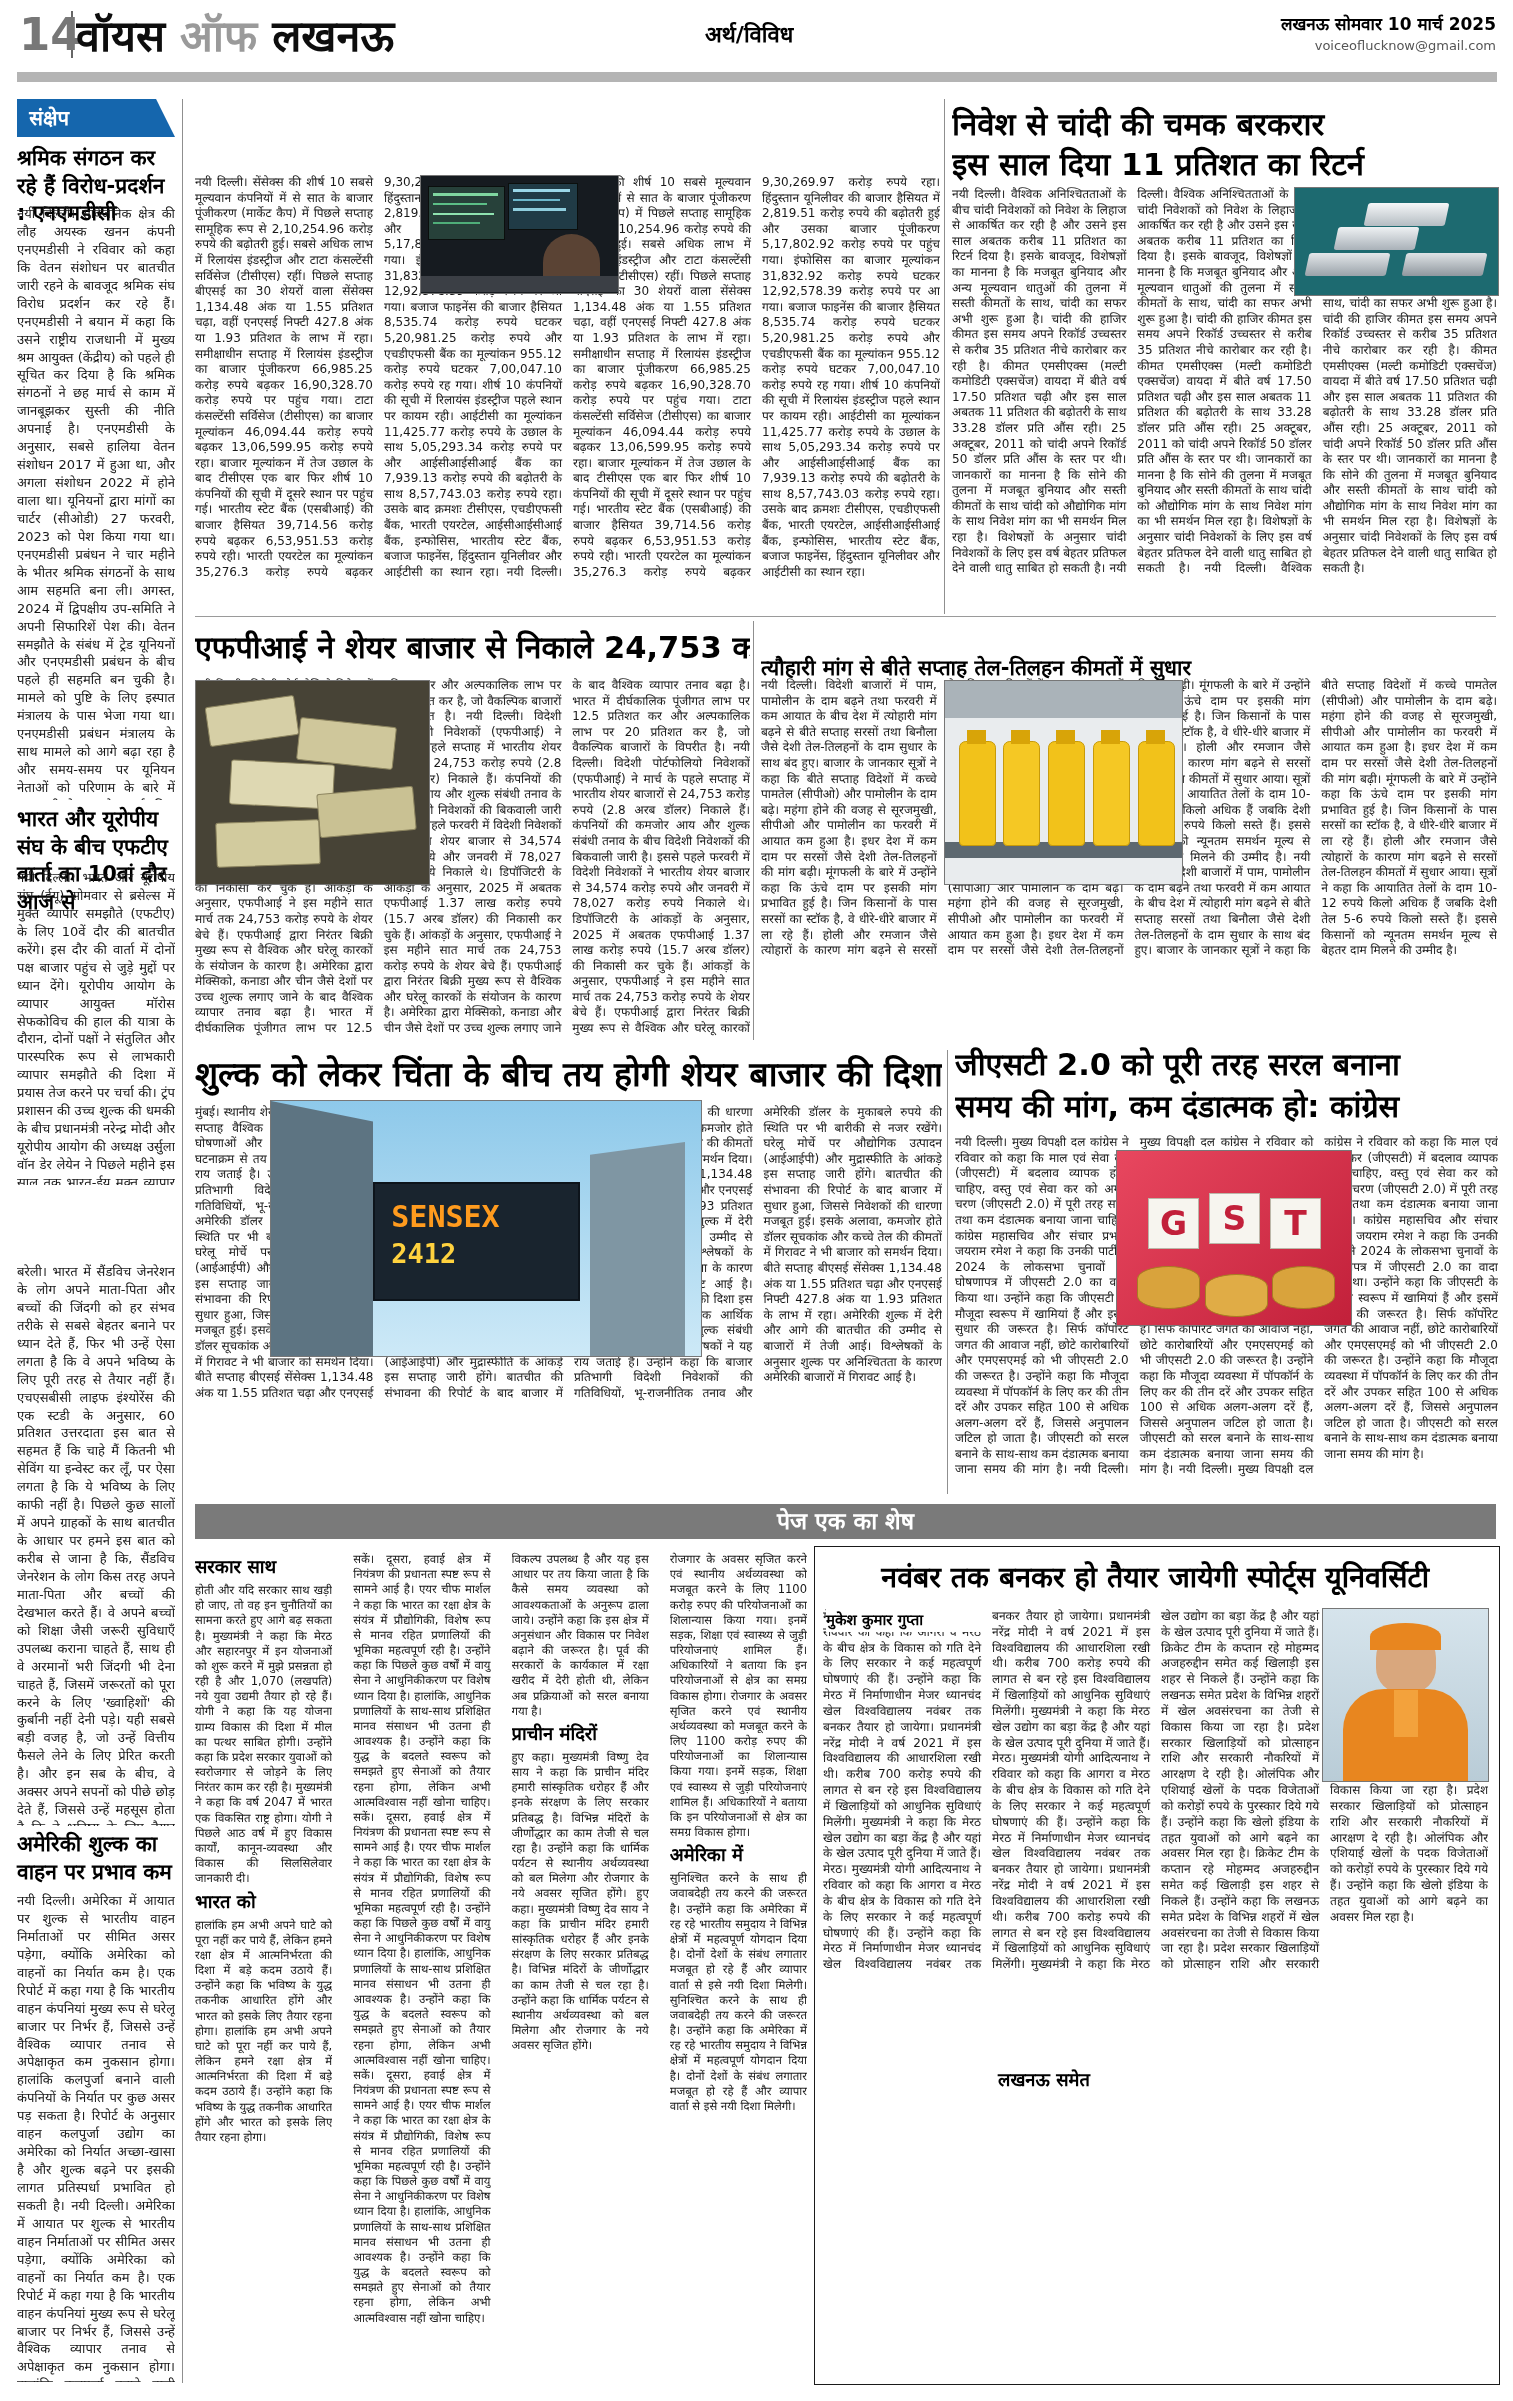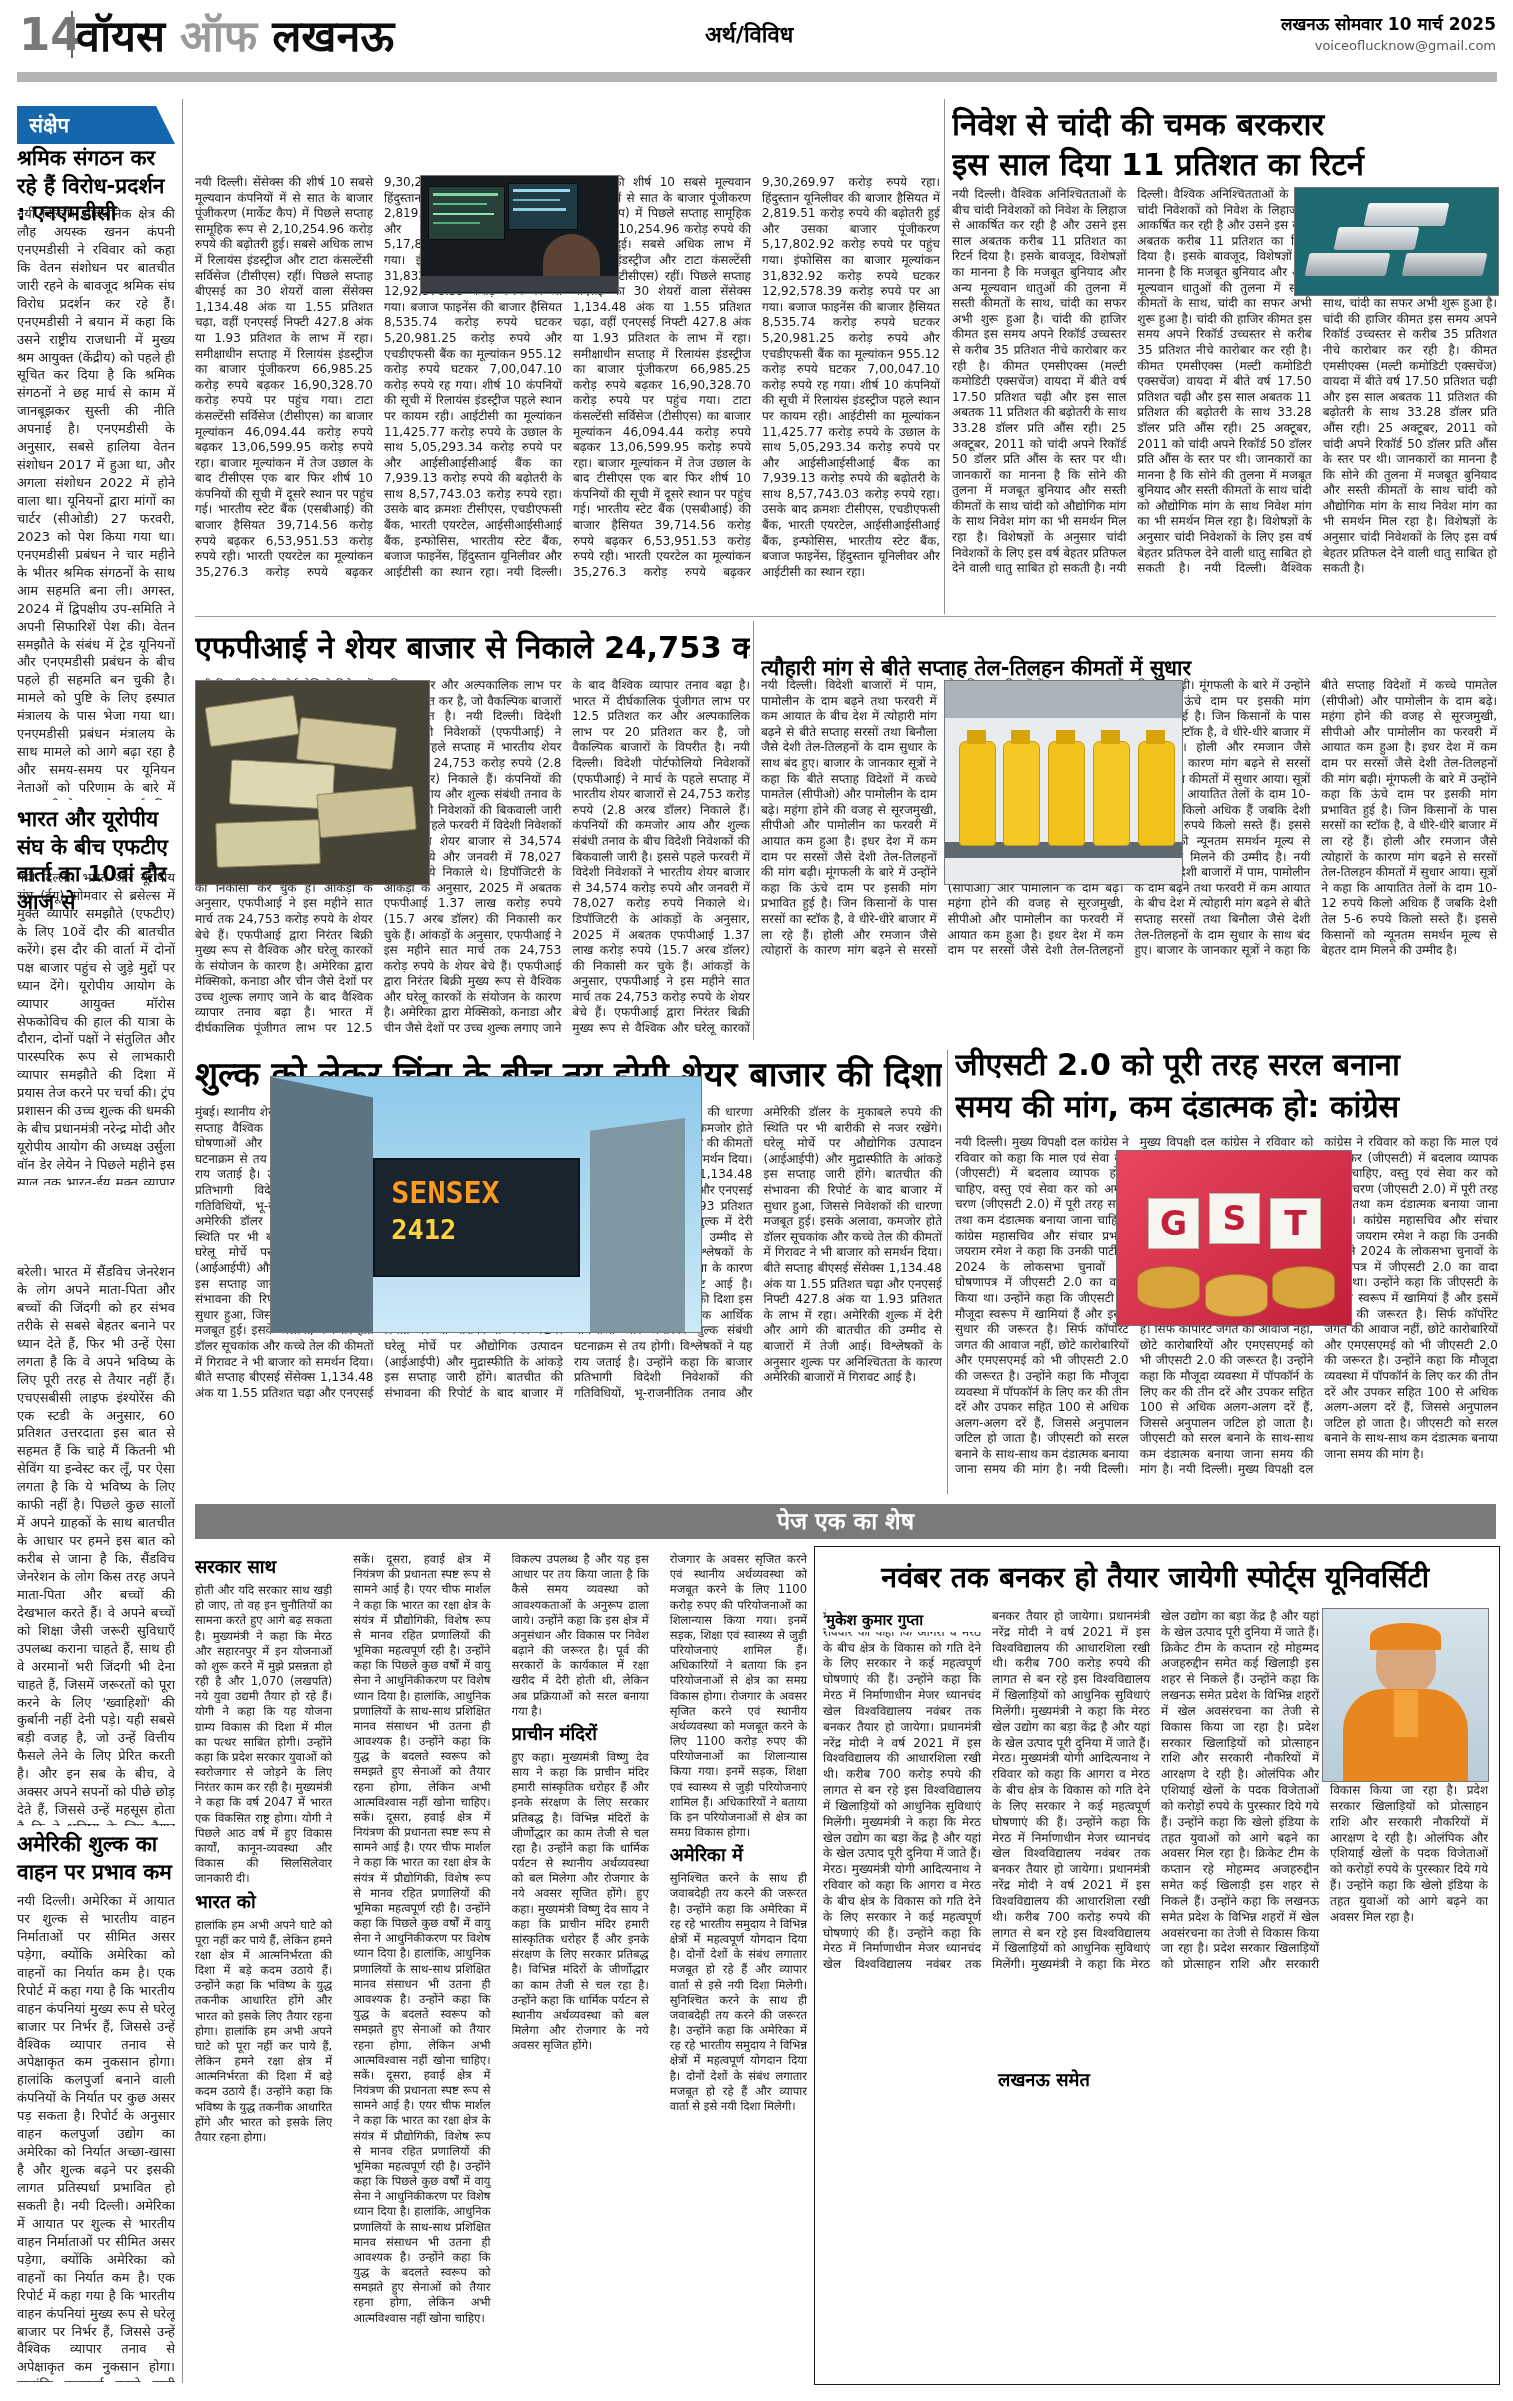--- a/index.html
+++ b/index.html
@@ -29,21 +29,21 @@
     <span style="color:#9a9a9a;">ऑफ</span>
     <span style="color:#0d0d0d;">लखनऊ</span>
   </div>
   <div class="abs hl nowrap" style="left:705px;top:17.6px;width:217px;font-size:22px;">अर्थ/विविध</div>
   <div class="abs" style="left:1153px;top:12.2px;width:343px;text-align:right;">
     <div class="hl nowrap" style="font-size:17px;">लखनऊ सोमवार 10 मार्च  2025</div>
     <div class="nowrap" style="font-size:13px;color:#555;margin-top:2.7px;">voiceoflucknow@gmail.com</div>
   </div>
   <div class="abs" style="left:17px;top:72px;width:1480px;height:10.2px;background:#b4b4b4;"></div>
 
-  <div class="abs" style="left:17px;top:106px;width:158px;height:38px;background:#1566ad;clip-path:polygon(0 0,88% 0,100% 100%,0 100%);">
+  <div class="abs" style="left:17px;top:99px;width:158px;height:38px;background:#1566ad;clip-path:polygon(0 0,88% 0,100% 100%,0 100%);">
     <span style="color:#fff;font-weight:bold;font-size:20.3px;line-height:38px;padding-left:12.2px;display:inline-block;">संक्षेप</span>
   </div>
 
   <div class="abs hl" style="left:17px;top:145px;width:158px;font-size:21px;line-height:1.32;">श्रमिक संगठन कर रहे हैं विरोध-प्रदर्शन : एनएमडीसी</div>
   <div class="abs bodytxt" style="left:17px;top:205px;width:158px;height:595px;font-size:13px;line-height:1.38;">नयी दिल्ली। सार्वजनिक क्षेत्र की लौह अयस्क खनन कंपनी एनएमडीसी ने रविवार को कहा कि वेतन संशोधन पर बातचीत जारी रहने के बावजूद श्रमिक संघ विरोध प्रदर्शन कर रहे हैं। एनएमडीसी ने बयान में कहा कि उसने राष्ट्रीय राजधानी में मुख्य श्रम आयुक्त (केंद्रीय) को पहले ही सूचित कर दिया है कि श्रमिक संगठनों ने छह मार्च से काम में जानबूझकर सुस्ती की नीति अपनाई है। एनएमडीसी के अनुसार, सबसे हालिया वेतन संशोधन 2017 में हुआ था, और अगला संशोधन 2022 में होने वाला था। यूनियनों द्वारा मांगों का चार्टर (सीओडी) 27 फरवरी, 2023 को पेश किया गया था। एनएमडीसी प्रबंधन ने चार महीने के भीतर श्रमिक संगठनों के साथ आम सहमति बना ली। अगस्त, 2024 में द्विपक्षीय उप-समिति ने अपनी सिफारिशें पेश की। वेतन समझौते के संबंध में ट्रेड यूनियनों और एनएमडीसी प्रबंधन के बीच पहले ही सहमति बन चुकी है। मामले को पुष्टि के लिए इस्पात मंत्रालय के पास भेजा गया था। एनएमडीसी प्रबंधन मंत्रालय के साथ मामले को आगे बढ़ा रहा है और समय-समय पर यूनियन नेताओं को परिणाम के बारे में जानकारी दे रहा है। सार्वजनिक क्षेत्र की कंपनी ने कहा कि उसने मंत्रालय को यह भी सूचित किया है कि हड़ताल से एनएमडीसी में उत्पादन बुरी तरह प्रभावित हुआ है।</div>
 
   <div class="abs hl" style="left:17px;top:806px;width:158px;font-size:21px;line-height:1.32;">भारत और यूरोपीय संघ के बीच एफटीए वार्ता का 10वां दौर आज से</div>
   <div class="abs bodytxt" style="left:17px;top:869px;width:158px;height:316px;font-size:13px;line-height:1.38;">नयी दिल्ली। भारत और यूरोपीय संघ (ईयू) सोमवार से ब्रसेल्स में मुक्त व्यापार समझौते (एफटीए) के लिए 10वें दौर की बातचीत करेंगे। इस दौर की वार्ता में दोनों पक्ष बाजार पहुंच से जुड़े मुद्दों पर ध्यान देंगे। यूरोपीय आयोग के व्यापार आयुक्त मॉरोस सेफकोविच की हाल की यात्रा के दौरान, दोनों पक्षों ने संतुलित और पारस्परिक रूप से लाभकारी व्यापार समझौते की दिशा में प्रयास तेज करने पर चर्चा की। ट्रंप प्रशासन की उच्च शुल्क की धमकी के बीच प्रधानमंत्री नरेन्द्र मोदी और यूरोपीय आयोग की अध्यक्ष उर्सुला वॉन डेर लेयेन ने पिछले महीने इस साल तक भारत-ईयू मुक्त व्यापार समझौते को पूरा करने पर सहमति जताई थी।</div>
 
   <div class="abs bodytxt" style="left:17px;top:1263px;width:158px;height:563px;font-size:13px;line-height:1.38;">बरेली। भारत में सैंडविच जेनरेशन के लोग अपने माता-पिता और बच्चों की जिंदगी को हर संभव तरीके से सबसे बेहतर बनाने पर ध्यान देते हैं, फिर भी उन्हें ऐसा लगता है कि वे अपने भविष्य के लिए पूरी तरह से तैयार नहीं हैं। एचएसबीसी लाइफ इंश्योरेंस की एक स्टडी के अनुसार, 60 प्रतिशत उत्तरदाता इस बात से सहमत हैं कि चाहे मैं कितनी भी सेविंग या इन्वेस्ट कर लूँ, पर ऐसा लगता है कि ये भविष्य के लिए काफी नहीं है। पिछले कुछ सालों में अपने ग्राहकों के साथ बातचीत के आधार पर हमने इस बात को करीब से जाना है कि, सैंडविच जेनरेशन के लोग किस तरह अपने माता-पिता और बच्चों की देखभाल करते हैं। वे अपने बच्चों को शिक्षा जैसी जरूरी सुविधाएँ उपलब्ध कराना चाहते हैं, साथ ही वे अरमानों भरी जिंदगी भी देना चाहते हैं, जिसमें जरूरतों को पूरा करने के लिए 'ख्वाहिशों' की कुर्बानी नहीं देनी पड़े। यही सबसे बड़ी वजह है, जो उन्हें वित्तीय फैसले लेने के लिए प्रेरित करती है। और इन सब के बीच, वे अक्सर अपने सपनों को पीछे छोड़ देते हैं, जिससे उन्हें महसूस होता है कि वे भविष्य के लिए तैयार नहीं हैं।</div>
@@ -108,21 +108,21 @@
     <div class="abs" style="left:193px;top:60px;width:35px;height:103px;background:#f2c21a;border-radius:6.8px 6.8px 4.1px 4.1px;border:1.4px solid #c79a0a;"></div>
     <div class="abs" style="left:22px;top:49px;width:19px;height:13.6px;background:#d8a408;"></div>
     <div class="abs" style="left:66px;top:49px;width:19px;height:13.6px;background:#d8a408;"></div>
     <div class="abs" style="left:111px;top:49px;width:19px;height:13.6px;background:#d8a408;"></div>
     <div class="abs" style="left:156px;top:49px;width:19px;height:13.6px;background:#d8a408;"></div>
     <div class="abs" style="left:201px;top:49px;width:19px;height:13.6px;background:#d8a408;"></div>
   </div>
 
   <div class="abs hl nowrap" style="left:195px;top:1050px;width:747px;font-size:34px;text-align:right;">शुल्क को लेकर चिंता के बीच तय होगी शेयर बाजार की दिशा</div>
   <div class="abs bodytxt" style="left:195px;top:1105px;width:747px;height:387px;font-size:12px;line-height:1.3;column-count:4;column-gap:11px;">मुंबई। स्थानीय शेयर बाजारों की दिशा इस सप्ताह वैश्विक रुख, व्यापक आर्थिक घोषणाओं और अमेरिकी शुल्क संबंधी घटनाक्रम से तय होगी। विश्लेषकों ने यह राय जताई है। उन्होंने कहा कि बाजार प्रतिभागी विदेशी निवेशकों की गतिविधियों, भू-राजनीतिक तनाव और अमेरिकी डॉलर के मुकाबले रुपये की स्थिति पर भी बारीकी से नजर रखेंगे। घरेलू मोर्चे पर औद्योगिक उत्पादन (आईआईपी) और मुद्रास्फीति के आंकड़े इस सप्ताह जारी होंगे। बातचीत की संभावना की रिपोर्ट के बाद बाजार में सुधार हुआ, जिससे निवेशकों की धारणा मजबूत हुई। इसके अलावा, कमजोर होते डॉलर सूचकांक और कच्चे तेल की कीमतों में गिरावट ने भी बाजार को समर्थन दिया। बीते सप्ताह बीएसई सेंसेक्स 1,134.48 अंक या 1.55 प्रतिशत चढ़ा और एनएसई निफ्टी 427.8 अंक या 1.93 प्रतिशत के लाभ में रहा। अमेरिकी शुल्क में देरी और आगे की बातचीत की उम्मीद से बाजारों में तेजी आई। विश्लेषकों के अनुसार शुल्क पर अनिश्चितता के कारण अमेरिकी बाजारों में गिरावट आई है। मुंबई। स्थानीय शेयर बाजारों की दिशा इस सप्ताह वैश्विक रुख, व्यापक आर्थिक घोषणाओं और अमेरिकी शुल्क संबंधी घटनाक्रम से तय होगी। विश्लेषकों ने यह राय जताई है। उन्होंने कहा कि बाजार प्रतिभागी विदेशी निवेशकों की गतिविधियों, भू-राजनीतिक तनाव और अमेरिकी डॉलर के मुकाबले रुपये की स्थिति पर भी बारीकी से नजर रखेंगे। घरेलू मोर्चे पर औद्योगिक उत्पादन (आईआईपी) और मुद्रास्फीति के आंकड़े इस सप्ताह जारी होंगे। बातचीत की संभावना की रिपोर्ट के बाद बाजार में सुधार हुआ, जिससे निवेशकों की धारणा मजबूत हुई। इसके अलावा, कमजोर होते डॉलर सूचकांक और कच्चे तेल की कीमतों में गिरावट ने भी बाजार को समर्थन दिया। बीते सप्ताह बीएसई सेंसेक्स 1,134.48 अंक या 1.55 प्रतिशत चढ़ा और एनएसई निफ्टी 427.8 अंक या 1.93 प्रतिशत के लाभ में रहा। अमेरिकी शुल्क में देरी और आगे की बातचीत की उम्मीद से बाजारों में तेजी आई। विश्लेषकों के अनुसार शुल्क पर अनिश्चितता के कारण अमेरिकी बाजारों में गिरावट आई है। मुंबई। स्थानीय शेयर बाजारों की दिशा इस सप्ताह वैश्विक रुख, व्यापक आर्थिक घोषणाओं और अमेरिकी शुल्क संबंधी घटनाक्रम से तय होगी। विश्लेषकों ने यह राय जताई है। उन्होंने कहा कि बाजार प्रतिभागी विदेशी निवेशकों की गतिविधियों, भू-राजनीतिक तनाव और अमेरिकी डॉलर के मुकाबले रुपये की स्थिति पर भी बारीकी से नजर रखेंगे। घरेलू मोर्चे पर औद्योगिक उत्पादन (आईआईपी) और मुद्रास्फीति के आंकड़े इस सप्ताह जारी होंगे। बातचीत की संभावना की रिपोर्ट के बाद बाजार में सुधार हुआ, जिससे निवेशकों की धारणा मजबूत हुई। इसके अलावा, कमजोर होते डॉलर सूचकांक और कच्चे तेल की कीमतों में गिरावट ने भी बाजार को समर्थन दिया। बीते सप्ताह बीएसई सेंसेक्स 1,134.48 अंक या 1.55 प्रतिशत चढ़ा और एनएसई निफ्टी 427.8 अंक या 1.93 प्रतिशत के लाभ में रहा। अमेरिकी शुल्क में देरी और आगे की बातचीत की उम्मीद से बाजारों में तेजी आई। विश्लेषकों के अनुसार शुल्क पर अनिश्चितता के कारण अमेरिकी बाजारों में गिरावट आई है।</div>
-  <div class="abs photo" style="left:270px;top:1076px;width:430px;height:255px;background:linear-gradient(#8ec9ea,#cde9f7);">
+  <div class="abs photo" style="left:270px;top:1100px;width:430px;height:255px;background:linear-gradient(#8ec9ea,#cde9f7);">
     <div class="abs" style="left:0;top:0;width:102px;height:255px;background:#5d7482;clip-path:polygon(0 0,100% 8%,100% 100%,0 100%);"></div>
     <div class="abs" style="left:102px;top:81px;width:203px;height:115px;background:#19242e;border:2.7px solid #0d141b;">
       <div style="color:#ff9b1e;font-weight:bold;font-size:30px;padding:15px 0 0 16.3px;font-family:'DejaVu Sans Mono',monospace;">SENSEX</div>
       <div style="color:#ffd23e;font-weight:bold;font-size:27px;padding:4.1px 0 0 16.3px;font-family:'DejaVu Sans Mono',monospace;">2412</div>
     </div>
     <div class="abs" style="left:319px;top:41px;width:95px;height:214px;background:#7f96a3;clip-path:polygon(0 6%,100% 0,100% 100%,0 100%);"></div>
   </div>
 
   <div class="abs rule-v" style="left:947px;top:1050px;height:444px;"></div>
 

